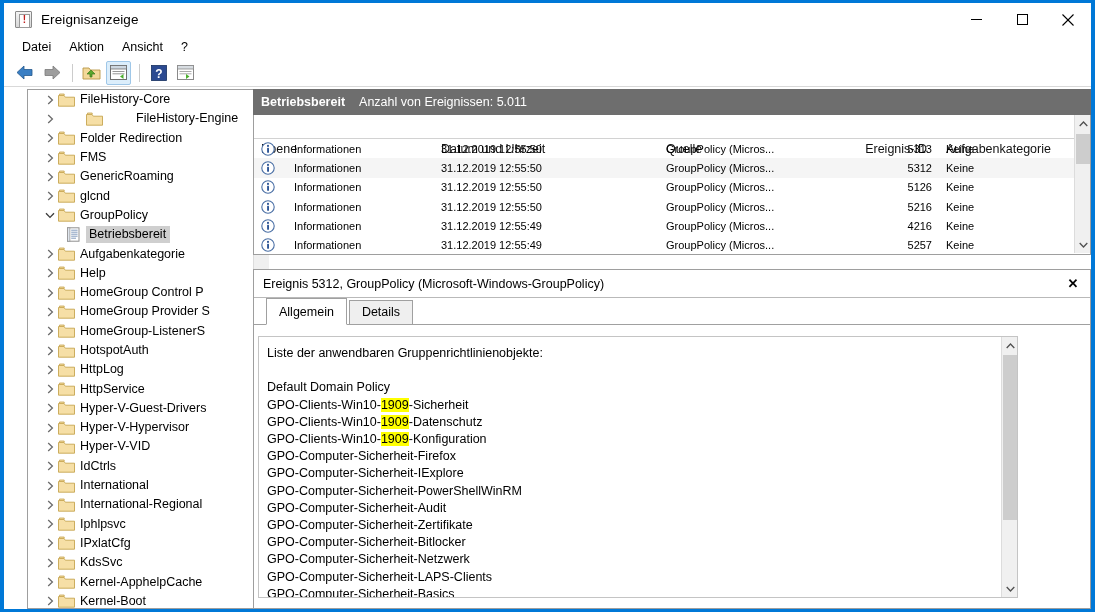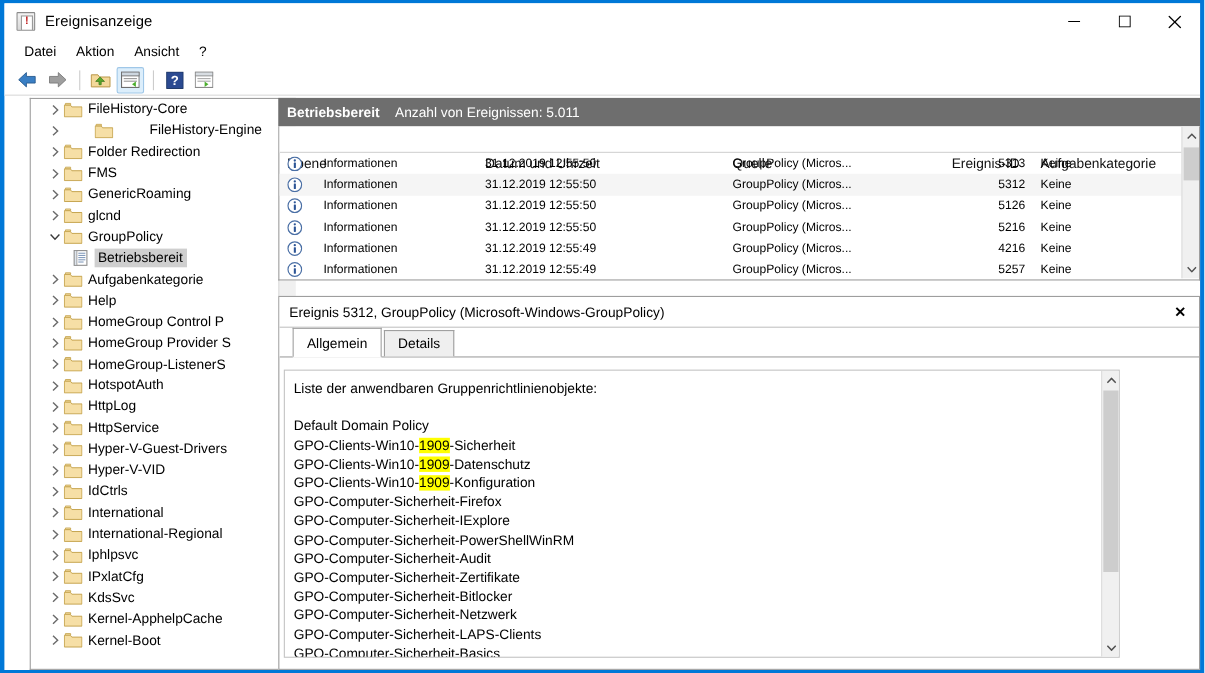--- a/index.html
+++ b/index.html
@@ -627,20 +627,34 @@
               <path d="M1.2 1 L5.4 5 L1.2 9" fill="none" stroke="#6b6b6b" stroke-width="1.3"></path>
             </svg>
           </span>
           <span class="folder-ico">
             <svg width="17" height="14" viewBox="0 0 17 14">
               <path d="M0.5 2.5 L6 2.5 L7.3 4.2 L16.5 4.2 L16.5 13.2 L0.5 13.2 Z" fill="#f6dfa6" stroke="#c6a550" stroke-width="0.9"></path>
               <path d="M1.5 1 L6.2 1 L6.2 2.4 L1.5 2.4 Z" fill="#f6dfa6" stroke="#c6a550" stroke-width="0.8"></path>
             </svg>
           </span>
           <span class="tree-label">Hyper-V-Guest-Drivers</span>
+        </div>
+        <div class="tree-row" style="padding-left: 14px;">
+          <span class="chev">
+            <svg width="7" height="10" viewBox="0 0 7 10">
+              <path d="M1.2 1 L5.4 5 L1.2 9" fill="none" stroke="#6b6b6b" stroke-width="1.3"></path>
+            </svg>
+          </span>
+          <span class="folder-ico">
+            <svg width="17" height="14" viewBox="0 0 17 14">
+              <path d="M0.5 2.5 L6 2.5 L7.3 4.2 L16.5 4.2 L16.5 13.2 L0.5 13.2 Z" fill="#f6dfa6" stroke="#c6a550" stroke-width="0.9"></path>
+              <path d="M1.5 1 L6.2 1 L6.2 2.4 L1.5 2.4 Z" fill="#f6dfa6" stroke="#c6a550" stroke-width="0.8"></path>
+            </svg>
+          </span>
+          <span class="tree-label">Hyper-V-Hypervisor</span>
         </div>
         <div class="tree-row" style="padding-left: 14px;">
           <span class="chev">
             <svg width="7" height="10" viewBox="0 0 7 10">
               <path d="M1.2 1 L5.4 5 L1.2 9" fill="none" stroke="#6b6b6b" stroke-width="1.3"></path>
             </svg>
           </span>
           <span class="folder-ico">
             <svg width="17" height="14" viewBox="0 0 17 14">
               <path d="M0.5 2.5 L6 2.5 L7.3 4.2 L16.5 4.2 L16.5 13.2 L0.5 13.2 Z" fill="#f6dfa6" stroke="#c6a550" stroke-width="0.9"></path>

